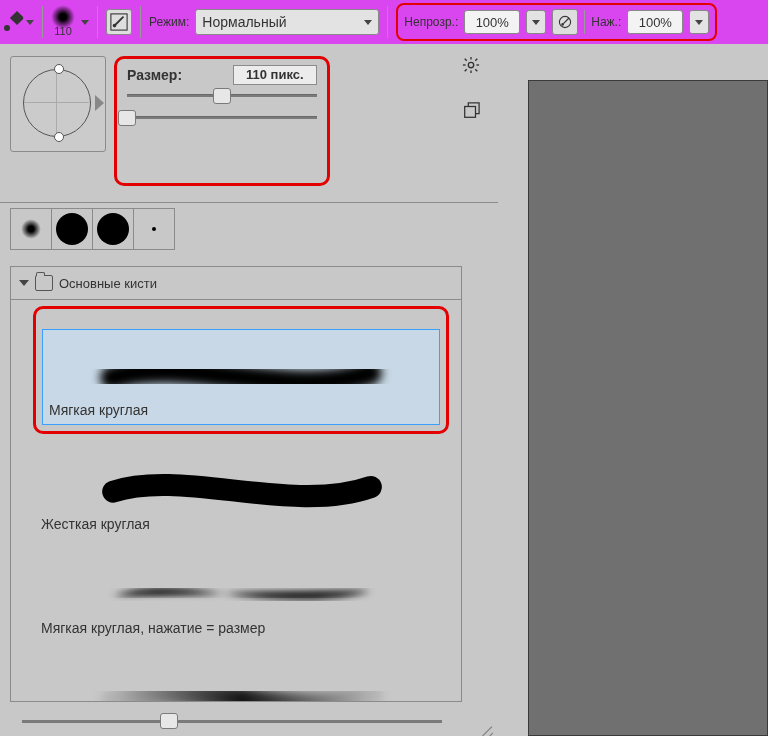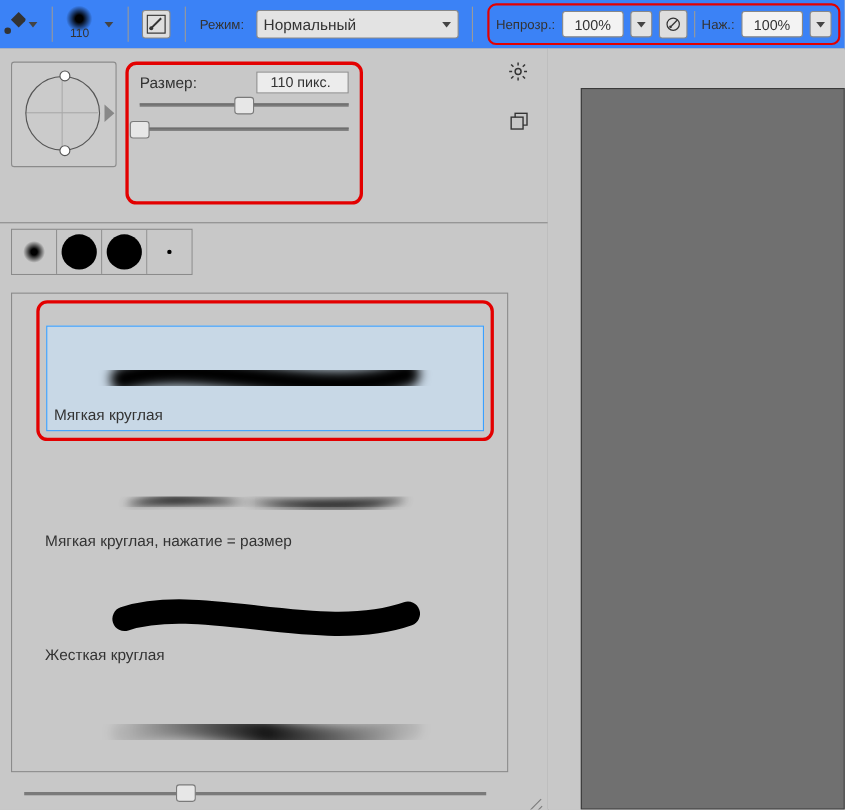--- a/index.html
+++ b/index.html
@@ -13,27 +13,26 @@
     color: #333;
     overflow: hidden;
     position: relative;
   }
 
   
   .options-bar {
     position: absolute;
     top: 0; left: 0; right: 0;
     height: 44px;
-    background: #3b82f6;
+    background: #d946ef;
     border-bottom: 1px solid #9a9a9a;
     display: flex;
     align-items: center;
     padding: 0 4px;
     gap: 6px;
-    justify-content: space-between;
   }
   .options-bar .v-sep {
     width: 1px;
     height: 32px;
     background: #9a9a9a;
     margin: 0 2px;
   }
 
   .tool-preset {
     display:flex;align-items:center;gap:4px;
@@ -127,21 +126,21 @@
     border-top:8px solid transparent;border-bottom:8px solid transparent;
     border-left:9px solid #888;
   }
   .angle-widget .hline{position:absolute;top:45px;left:12px;width:66px;height:1px;background:#aaa;}
   .angle-widget .vline{position:absolute;top:12px;left:45px;width:1px;height:66px;background:#aaa;}
 
   .sliders-box{
     width:216px;height:130px;border:3px solid #e30000;border-radius:10px;
     padding:6px 10px;box-sizing:border-box;
   }
-  .slider-row{display:flex;align-items:center;margin-bottom:2px;gap:6px;}
+  .slider-row{display:flex;align-items:center;margin-bottom:2px;gap:6px;font-weight:bold;}
   .slider-row label{flex:1;font-size:14px;}
   .slider-row .val{
     width:84px;height:20px;background:#ececec;border:1px solid #8b8b8b;
     padding:1px 12px;font-size:13px;box-sizing:border-box;
   }
   .slider-track{
     position:relative;height:16px;margin:2px 0 6px 0;
   }
   .slider-track::before{
     content:"";position:absolute;left:0;right:0;top:7px;height:2px;
@@ -350,52 +349,57 @@
     <div class="swatch">
         <div class="s-hard"></div>
       </div>
     <div class="swatch">
         <div class="s-dot"></div>
       </div>
   </div>
 
   <div class="brush-list-wrap">
 
+    <div class="group-header">
+      <span class="disclose"></span>
+      <span class="folder"></span>
+      <span>Основные кисти</span>
+    </div>
 
     <div id="brush-items">
         <div class="brush-item selected">
           <div class="brush-item sel-inner" style="margin: 0px;">
             <div class="stroke"><svg viewBox="0 0 290 50">
                 <defs>
                   <filter id="b1">
                     <feGaussianBlur stdDeviation="5"></feGaussianBlur>
                   </filter>
                 </defs>
                 <path d="M5 30 C 80 5, 200 55, 285 25" stroke="#000" stroke-width="26" fill="none" stroke-linecap="round" filter="url(#b1)"></path>
               </svg></div>
             <div class="name">Мягкая круглая</div>
           </div>
         </div>
         <div class="brush-item">
           <div class="stroke"><svg viewBox="0 0 290 50">
+              <path d="M5 30 C 80 5, 200 55, 285 25" stroke="#000" stroke-width="24" fill="none" stroke-linecap="round"></path>
+            </svg></div>
+          <div class="name">Жесткая круглая</div>
+        </div>
+        <div class="brush-item">
+          <div class="stroke"><svg viewBox="0 0 290 50">
               <defs>
                 <filter id="b2">
                   <feGaussianBlur stdDeviation="4"></feGaussianBlur>
                 </filter>
               </defs>
               <path d="M5 30 C 90 10, 150 45, 285 25" fill="#000" filter="url(#b2)" stroke="none" d2=""></path>
               <path d="M5 30 C 90 8, 180 52, 285 25 C 180 34, 90 22, 5 30 Z" fill="#000" filter="url(#b2)"></path>
             </svg></div>
           <div class="name">Мягкая круглая, нажатие = размер</div>
-        </div>
-        <div class="brush-item">
-          <div class="stroke"><svg viewBox="0 0 290 50">
-              <path d="M5 30 C 80 5, 200 55, 285 25" stroke="#000" stroke-width="24" fill="none" stroke-linecap="round"></path>
-            </svg></div>
-          <div class="name">Жесткая круглая</div>
         </div>
         <div class="brush-item">
           <div class="stroke"><svg viewBox="0 0 290 50">
               <defs>
                 <linearGradient id="g1" x1="0" x2="1">
                   <stop offset="0" stop-color="#000" stop-opacity="0.1"></stop>
                   <stop offset="0.5" stop-color="#000" stop-opacity="0.9"></stop>
                   <stop offset="1" stop-color="#000" stop-opacity="0.1"></stop>
                 </linearGradient>
                 <filter id="b3">

